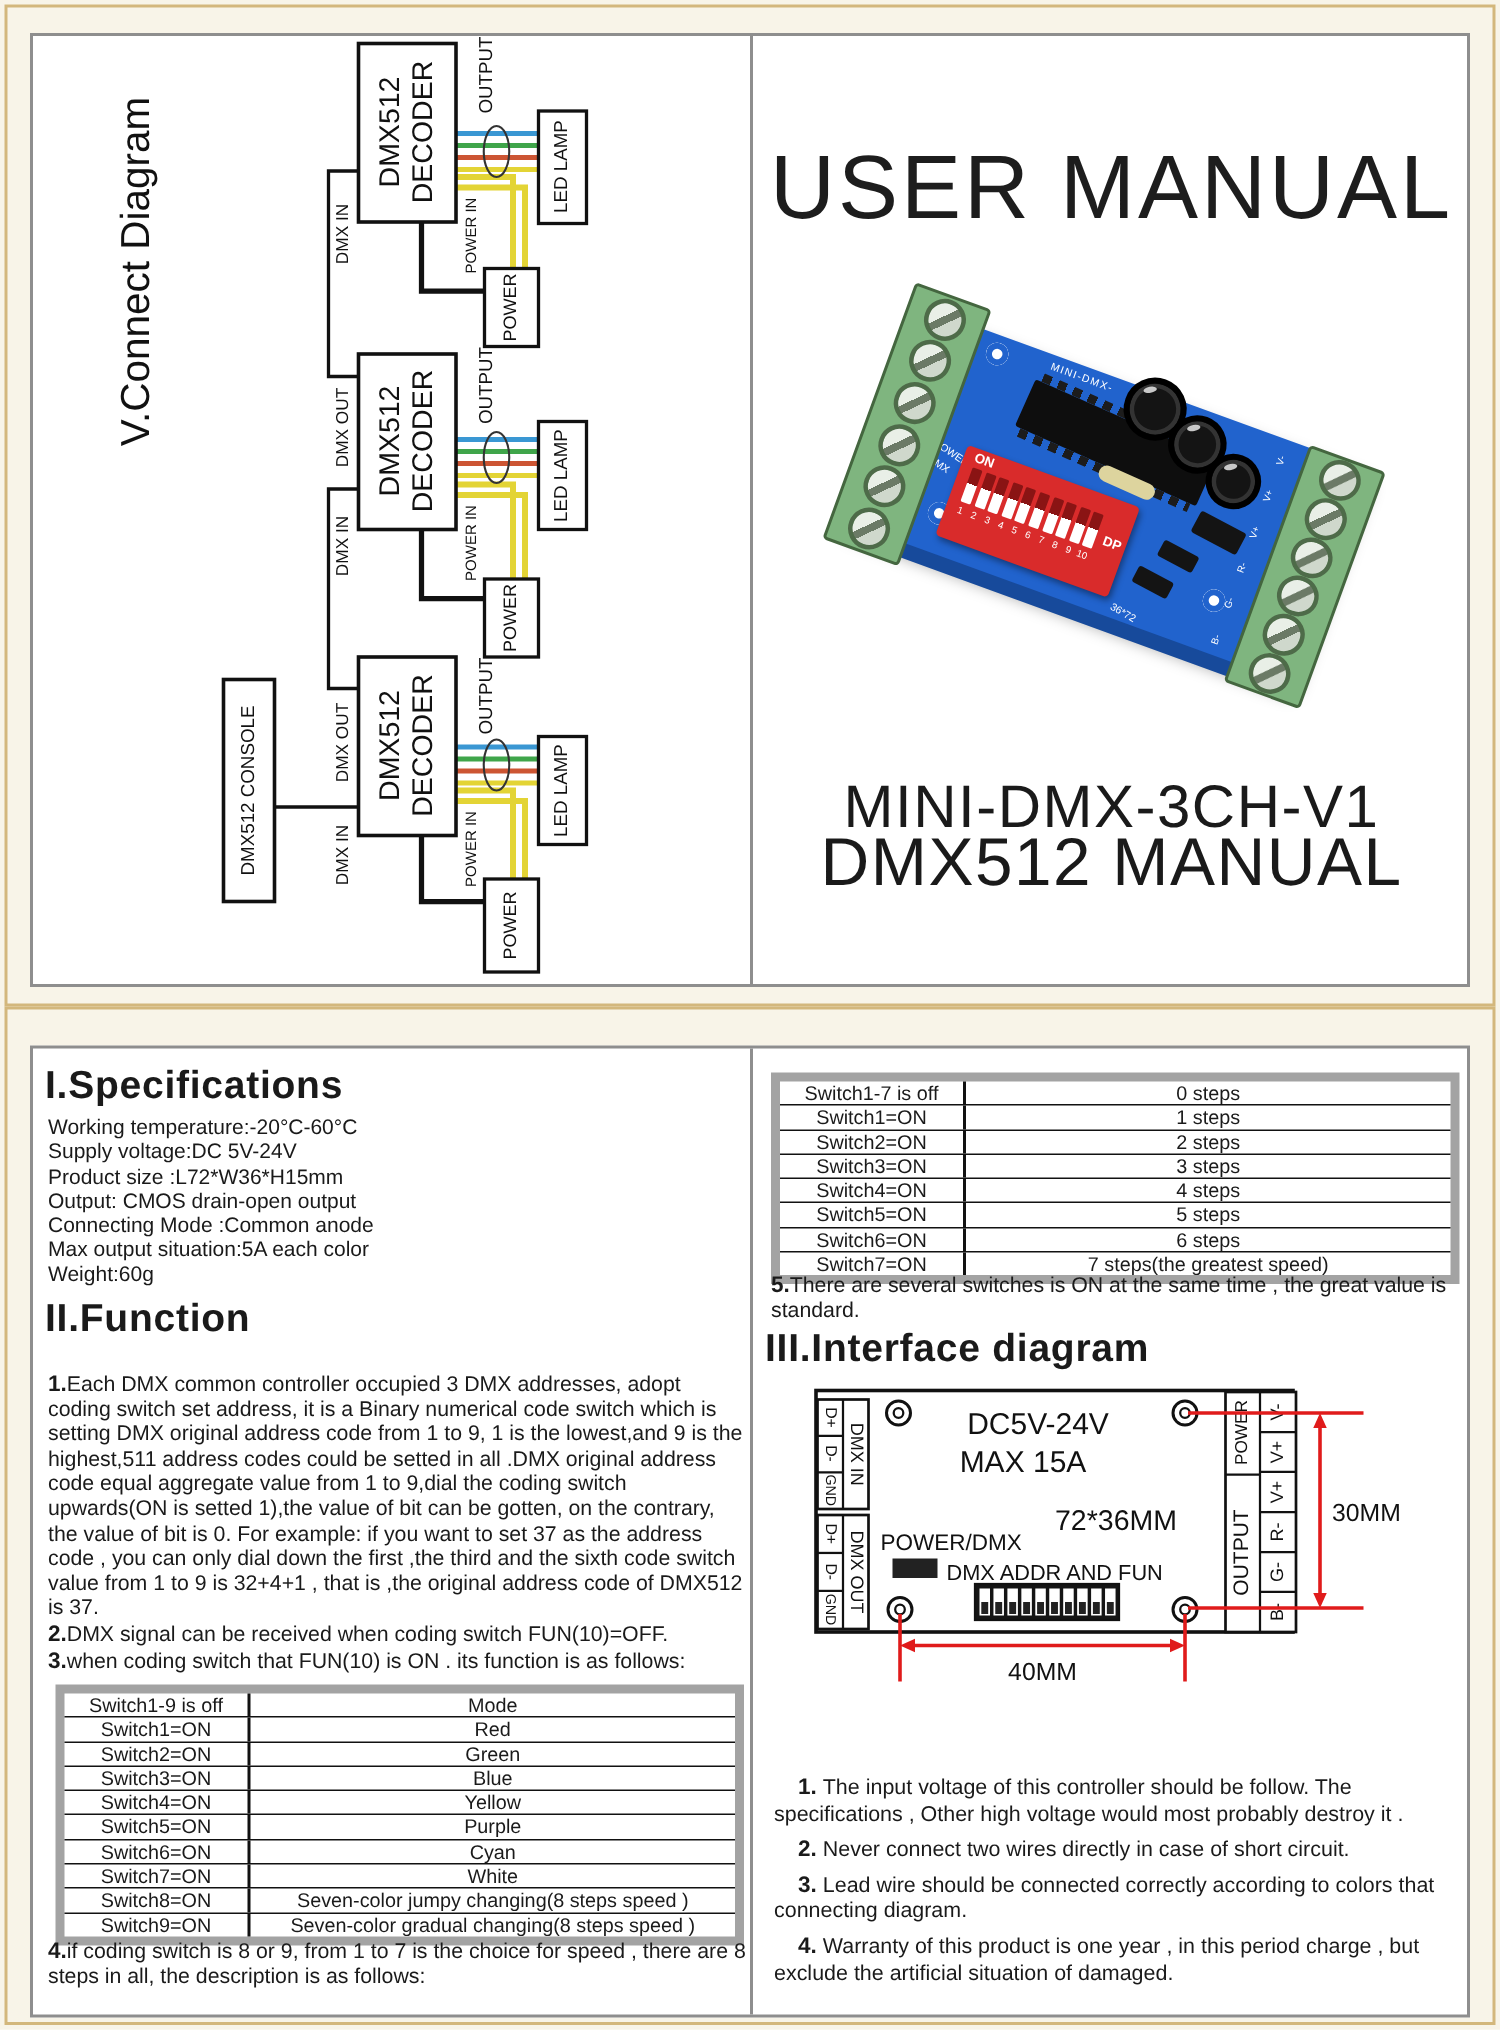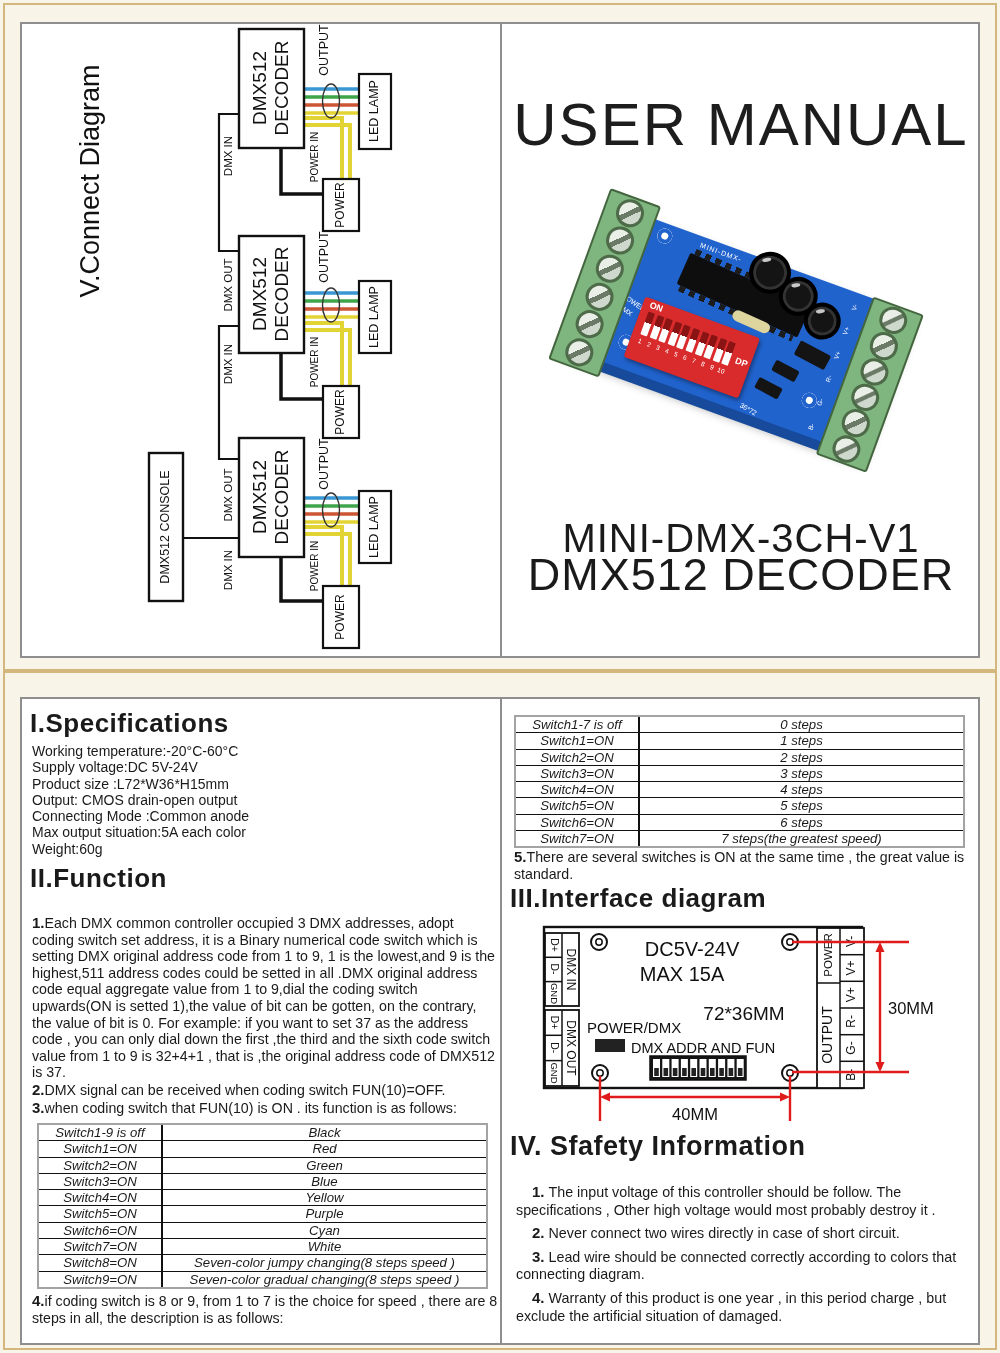--- a/index.html
+++ b/index.html
@@ -50,21 +50,21 @@
   .pinlabels{position:absolute;left:258px;top:2px;height:152px;display:flex;flex-direction:column;justify-content:space-around;}
   .pinlabels span{color:#fff;font-size:6.5px;transform:rotate(-90deg);}
   
   .vdivider{position:absolute;left:478px;top:0;bottom:0;width:2px;background:#8e8e8e;}
   .abs{position:absolute;}
   .h-sec{font-size:26px;font-weight:bold;letter-spacing:.5px;}
   .spec-lines div{font-size:14px;line-height:16.3px;}
   .body-txt{font-size:14.2px;line-height:16.6px;}
   .body-txt p{margin:0 0 1px 0;}
   .num{font-weight:bold;font-size:15px;}
-  .dtable{border:2px solid #a3a3a3;font-style:italic;}
+  .dtable{border:6px solid #a3a3a3;}
   .trow{display:flex;border-top:1px solid #111;}
   .trow:first-child{border-top:none;}
   .tc1{width:122px;border-right:2px solid #111;text-align:center;font-size:13.2px;line-height:15.3px;}
   .tc2{flex:1;text-align:center;font-size:13.2px;line-height:15.3px;}
   .safety p{margin:0 0 5px 0;font-size:14.3px;line-height:17.6px;}
   .safety .num{margin-left:16px;margin-right:4px;}
 </style>
 </head>
 <body>
 
@@ -225,21 +225,21 @@
               <span>V+</span>
               <span>V+</span>
               <span>R-</span>
               <span>G-</span>
               <span>B-</span>
           </div>
         </div>
       </div>
 
       <div class="model-name">MINI-DMX-3CH-V1</div>
-      <div class="product-name">DMX512 DECODER</div>
+      <div class="product-name">DMX512 MANUAL</div>
     </div>
   </div>
 
   <div class="panel panel-bottom">
     <div class="vdivider"></div>
 
     <div class="abs h-sec" style="left:8px;top:9px;">I.Specifications</div>
     <div class="abs spec-lines" style="left:10px;top:44px;">
       <div>Working temperature:-20°C-60°C</div>
       <div>Supply voltage:DC 5V-24V</div>
@@ -253,21 +253,21 @@
     <div class="abs h-sec" style="left:8px;top:164px;">II.Function</div>
     <div class="abs body-txt" style="left:10px;top:204px;width:466px;margin-top:12px;">
       <p><span class="num">1.</span><span>Each DMX common controller occupied 3 DMX addresses, adopt coding switch set address, it is a Binary numerical code switch which is setting DMX original address code from 1 to 9, 1 is the lowest,and 9 is the highest,511 address codes  could be setted  in all .DMX original address code equal aggregate value from 1 to 9,dial the coding switch upwards(ON is setted 1),the value of bit can be  gotten, on the contrary, the value of bit is 0. For example: if you want to set 37 as the address code , you can only dial down the first ,the third and the  sixth code switch value from 1 to 9 is 32+4+1 , that is ,the original address  code of DMX512 is 37.</span></p>
       <p><span class="num">2.</span><span>DMX signal can be received when coding switch FUN(10)=OFF.</span></p>
       <p><span class="num">3.</span><span>when coding switch that FUN(10) is ON . its function is as follows:</span></p>
     </div>
 
     <div class="abs dtable" style="left:15px;top:424px;width:447px;">
       <div class="trow">
           <div class="tc1">Switch1-9 is off</div>
-          <div class="tc2">Black</div>
+          <div class="tc2">Mode</div>
         </div>
       <div class="trow">
           <div class="tc1">Switch1=ON</div>
           <div class="tc2">Red</div>
         </div>
       <div class="trow">
           <div class="tc1">Switch2=ON</div>
           <div class="tc2">Green</div>
         </div>
       <div class="trow">
@@ -436,21 +436,20 @@
       <g fill="#e01b1b">
         <polygon points="373,19 368.5,29 377.5,29"></polygon>
         <polygon points="373,149 368.5,139 377.5,139"></polygon>
         <polygon points="93,174 103,169.5 103,178.5"></polygon>
         <polygon points="283,174 273,169.5 273,178.5"></polygon>
       </g>
       <text x="381" y="91" font-size="16.5">30MM</text>
       <text x="188" y="197" font-size="16.5" text-anchor="middle">40MM</text>
     </svg>
 
-    <div class="abs h-sec" style="left:488px;top:432px;font-size:27px;">IV. Sfafety Information</div>
     <div class="abs safety" style="left:494px;top:484px;width:458px;">
       <p><span class="num">1.</span><span>The input voltage of this controller should be follow. The specifications , Other high voltage would most probably destroy it .</span></p>
       <p><span class="num">2.</span><span>Never connect two wires directly in case of short circuit.</span></p>
       <p><span class="num">3.</span><span>Lead wire should be connected correctly according to colors that connecting diagram.</span></p>
       <p><span class="num">4.</span><span>Warranty of this product is one year , in this period charge , but exclude the artificial situation of damaged.</span></p>
     </div>
   </div>
 </div>
 
 </body></html>

